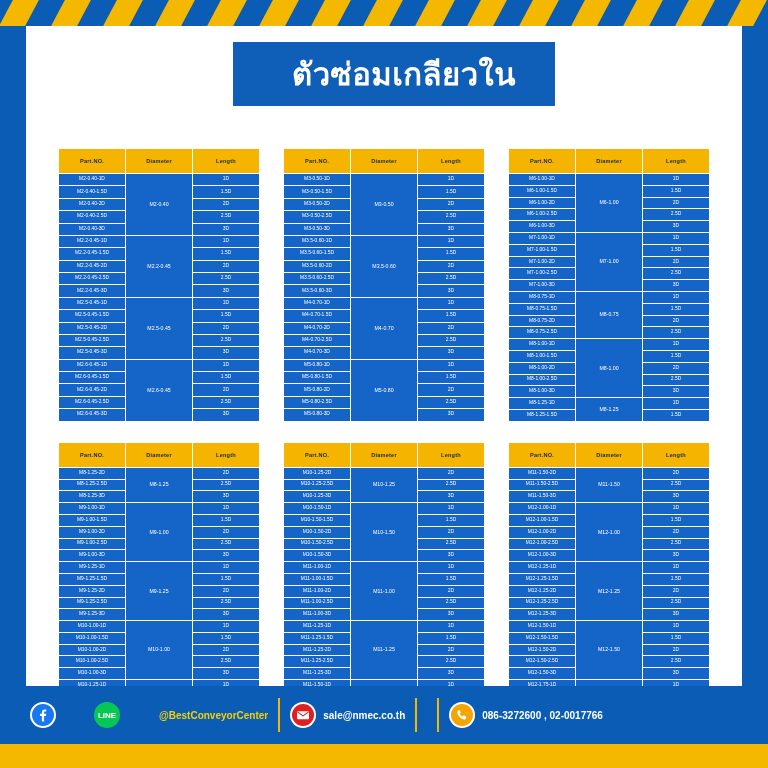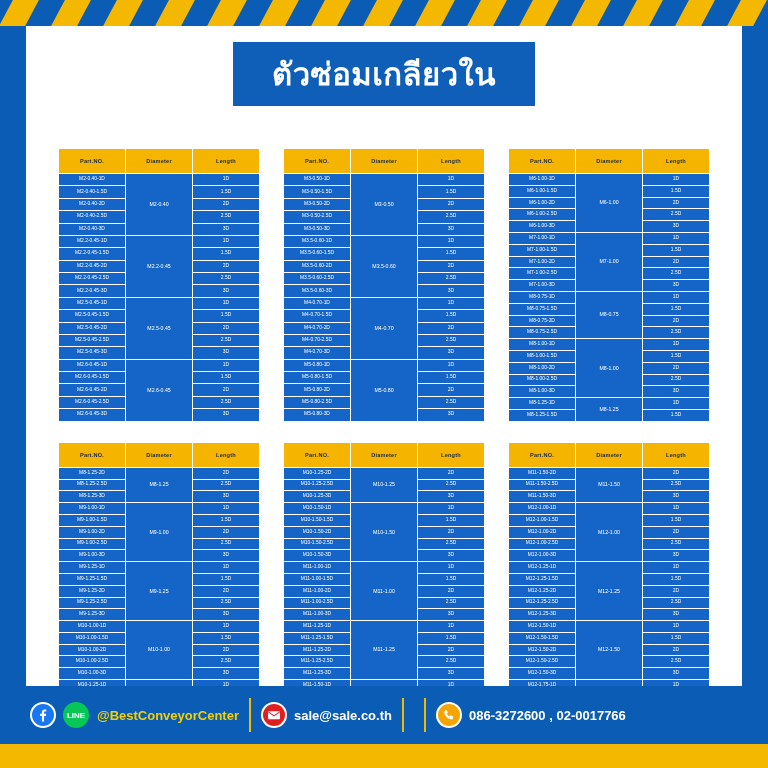--- a/index.html
+++ b/index.html
@@ -27,21 +27,21 @@
   }
   
   .sheet{
     position:absolute;left:26px;top:26px;width:716px;height:686px;
     background:#ffffff;
   }
   
   .title-box{
     position:absolute;left:233px;top:42px;width:302px;height:64px;
     background:#0f5fb8;
-    display:flex;align-items:center;justify-content:center;
+    display:flex;align-items:center;justify-content:center;padding-left:20px;
   }
   .title-box span{
     color:#ffffff;font-size:31px;font-weight:bold;letter-spacing:0.5px;
   }
   
   .grid{
     position:absolute;left:58px;top:148px;width:652px;
     display:grid;
     grid-template-columns:202px 202px 202px;
     grid-column-gap:23px;
@@ -81,21 +81,21 @@
     display:flex;align-items:center;
   }
   .fitem{display:flex;align-items:center;height:100%;}
   .fsep{width:2px;height:34px;background:#f5b800;margin:0 10px;}
   .circ{
     width:26px;height:26px;border-radius:50%;
     display:flex;align-items:center;justify-content:center;
     background:#ffffff;margin-right:7px;flex:none;
   }
   .circ svg{display:block;}
-  .ftext{color:#ffffff;font-size:13px;font-weight:bold;white-space:nowrap;}
+  .ftext{color:#ffffff;font-size:10px;font-weight:bold;white-space:nowrap;}
   .ftext.yellow{color:#f5d000;}
   .line-badge{
     width:26px;height:26px;border-radius:50%;background:#06c755;
     color:#ffffff;font-size:8px;font-weight:bold;
     display:flex;align-items:center;justify-content:center;margin-right:8px;
   }
 </style>
 </head>
 <body>
 
@@ -699,42 +699,42 @@
         </tr>
         <tr>
           <td>M12-1.75-1.5D</td>
           <td>1.5D</td>
         </tr>
       </tbody>
     </table>
   </div>
 
 <div class="footer">
-  <div class="fitem" style="margin-left:30px;">
+  <div class="fitem" style="margin-left:30px;gap:31px;">
     <span class="circ">
       <svg width="22" height="22" viewBox="0 0 24 24">
           <circle cx="12" cy="12" r="12" fill="#1877f2"></circle>
           <path d="M13.2 19v-6h2l.3-2.3h-2.3V9.2c0-.66.18-1.1 1.14-1.1h1.22V6.05c-.21-.03-.94-.09-1.78-.09-1.77 0-2.98 1.08-2.98 3.06v1.68H8.8V13h2v6z" fill="#fff"></path>
         </svg>
     </span>
     <span class="line-badge">LINE</span>
     <span class="ftext yellow">@BestConveyorCenter</span>
   </div>
 
   <div class="fsep"></div>
 
   <div class="fitem">
     <span class="circ">
       <svg width="22" height="22" viewBox="0 0 24 24">
           <circle cx="12" cy="12" r="12" fill="#e02020"></circle>
           <rect x="5.5" y="8" width="13" height="8.5" rx="1" fill="#fff"></rect>
           <path d="M5.8 8.6l6.2 4.4 6.2-4.4" stroke="#e02020" stroke-width="1.1" fill="none"></path>
         </svg>
     </span>
-    <span class="ftext">sale@sale.co.th</span>
+    <span class="ftext">sale@nmec.co.th</span>
   </div>
 
   <div class="fsep"></div>
 
 
   <div class="fsep"></div>
 
   <div class="fitem">
     <span class="circ">
       <svg width="22" height="22" viewBox="0 0 24 24">

